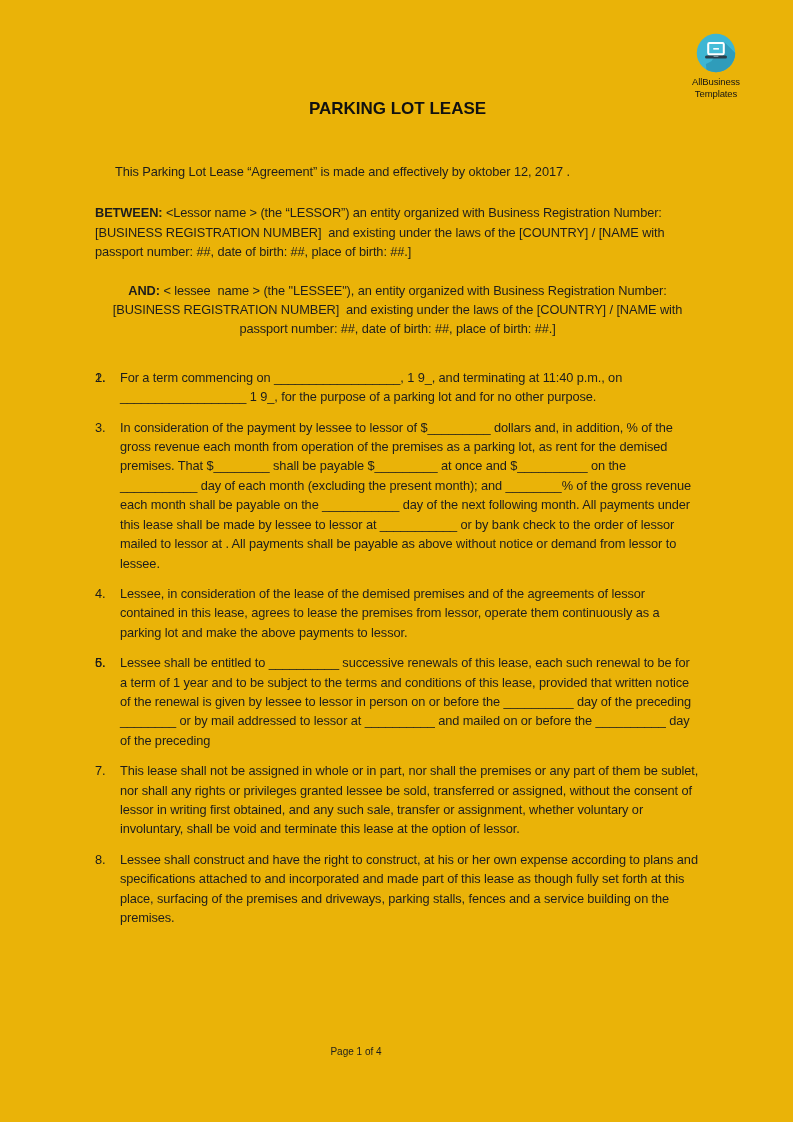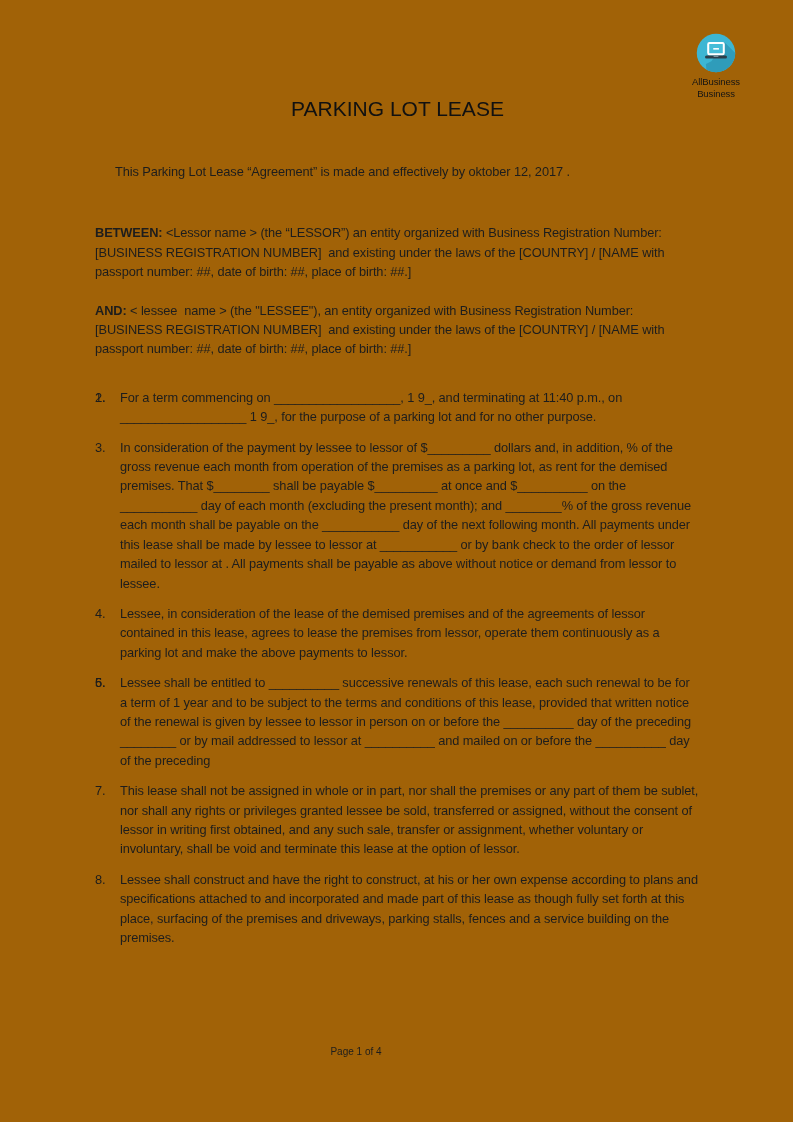--- a/index.html
+++ b/index.html
@@ -4,47 +4,47 @@
 <style>
   html, body { margin: 0; padding: 0; }
   body {
     width: 793px; height: 1122px;
     background: #ffffff;
     font-family: "Liberation Sans", sans-serif;
     color: #1d1d1d;
     position: relative;
     overflow: hidden;
   }
-  .page { position: absolute; inset: 0; background: #a16207; }
+  .page { position: absolute; inset: 0; background: #eab308; }
 
   
   .logo {
     position: absolute; top: 31px; left: 684px; width: 64px;
     text-align: center;
   }
   .logo svg { width: 44px; height: 44px; display: block; margin: 0 auto; }
   .logo .logo-text {
     font-size: 9.5px; line-height: 11px; color: #141414;
     letter-spacing: -0.1px; margin-top: 1px;
   }
 
   
   .content {
     position: absolute; left: 95px; top: 99px; width: 605px;
     font-size: 12.8px; line-height: 19.4px; letter-spacing: -0.1px;
   }
   .doc-title {
-    text-align: center; font-weight: normal; font-size: 21px;
+    text-align: center; font-weight: bold; font-size: 17px;
     line-height: 20px; color: #111; letter-spacing: 0;
     margin: 0;
   }
   .para { margin: 0; white-space: pre-wrap; }
   .intro { margin-top: 43px; margin-left: 20px; }
-  .between { margin-top: 42px; }
-  .and { margin-top: 19px; }
+  .between { margin-top: 22px; }
+  .and { margin-top: 19px; text-align: center; }
   .lead { font-weight: bold; }
 
   .clauses { margin: 29px 0 0 0; padding: 0; list-style: none; }
   .clause {
     position: relative; padding-left: 25px; margin: 0 0 11px 0;
   }
   .clause:last-child { margin-bottom: 0; }
   .clause-num { position: absolute; left: 0; top: 0; }
   .clause-text { white-space: pre-wrap; }
 
@@ -68,21 +68,21 @@
       <circle cx="24" cy="24" r="21" fill="#3db6d3"></circle>
       <g clip-path="url(#logo-circle-clip)">
         <polygon points="33,12 48,27 48,48 14,48 13,36 19,33" fill="#2f9cba"></polygon>
       </g>
       <rect x="15.5" y="13" width="17" height="12.5" rx="1.4" stroke="#ffffff" stroke-width="2.2" fill="#46bdd8"></rect>
       <rect x="21" y="18.6" width="6.2" height="1.7" fill="#ffffff"></rect>
       <rect x="12" y="26.6" width="24" height="3.4" rx="1.7" fill="#2c3e49"></rect>
       <rect x="21.4" y="26.9" width="5.2" height="1.3" fill="#87a0ac"></rect>
     </svg>
     <div class="logo-text">AllBusiness</div>
-    <div class="logo-text">Business</div>
+    <div class="logo-text">Templates</div>
   </div>
 
   <div class="content">
     <h1 class="doc-title">PARKING LOT LEASE</h1>
 
     <p class="para intro">This Parking Lot Lease “Agreement” is made and effectively by oktober 12, 2017 .</p>
 
     <p class="para between"><span class="lead">BETWEEN:</span><span> &lt;Lessor name &gt; (the “LESSOR”) an entity organized with Business Registration Number: [BUSINESS REGISTRATION NUMBER]  and existing under the laws of the [COUNTRY] / [NAME with passport number: ##, date of birth: ##, place of birth: ##.]</span></p>
 
     <p class="para and"><span class="lead">AND:</span><span> &lt; lessee  name &gt; (the "LESSEE"), an entity organized with Business Registration Number: [BUSINESS REGISTRATION NUMBER]  and existing under the laws of the [COUNTRY] / [NAME with passport number: ##, date of birth: ##, place of birth: ##.]</span></p>

